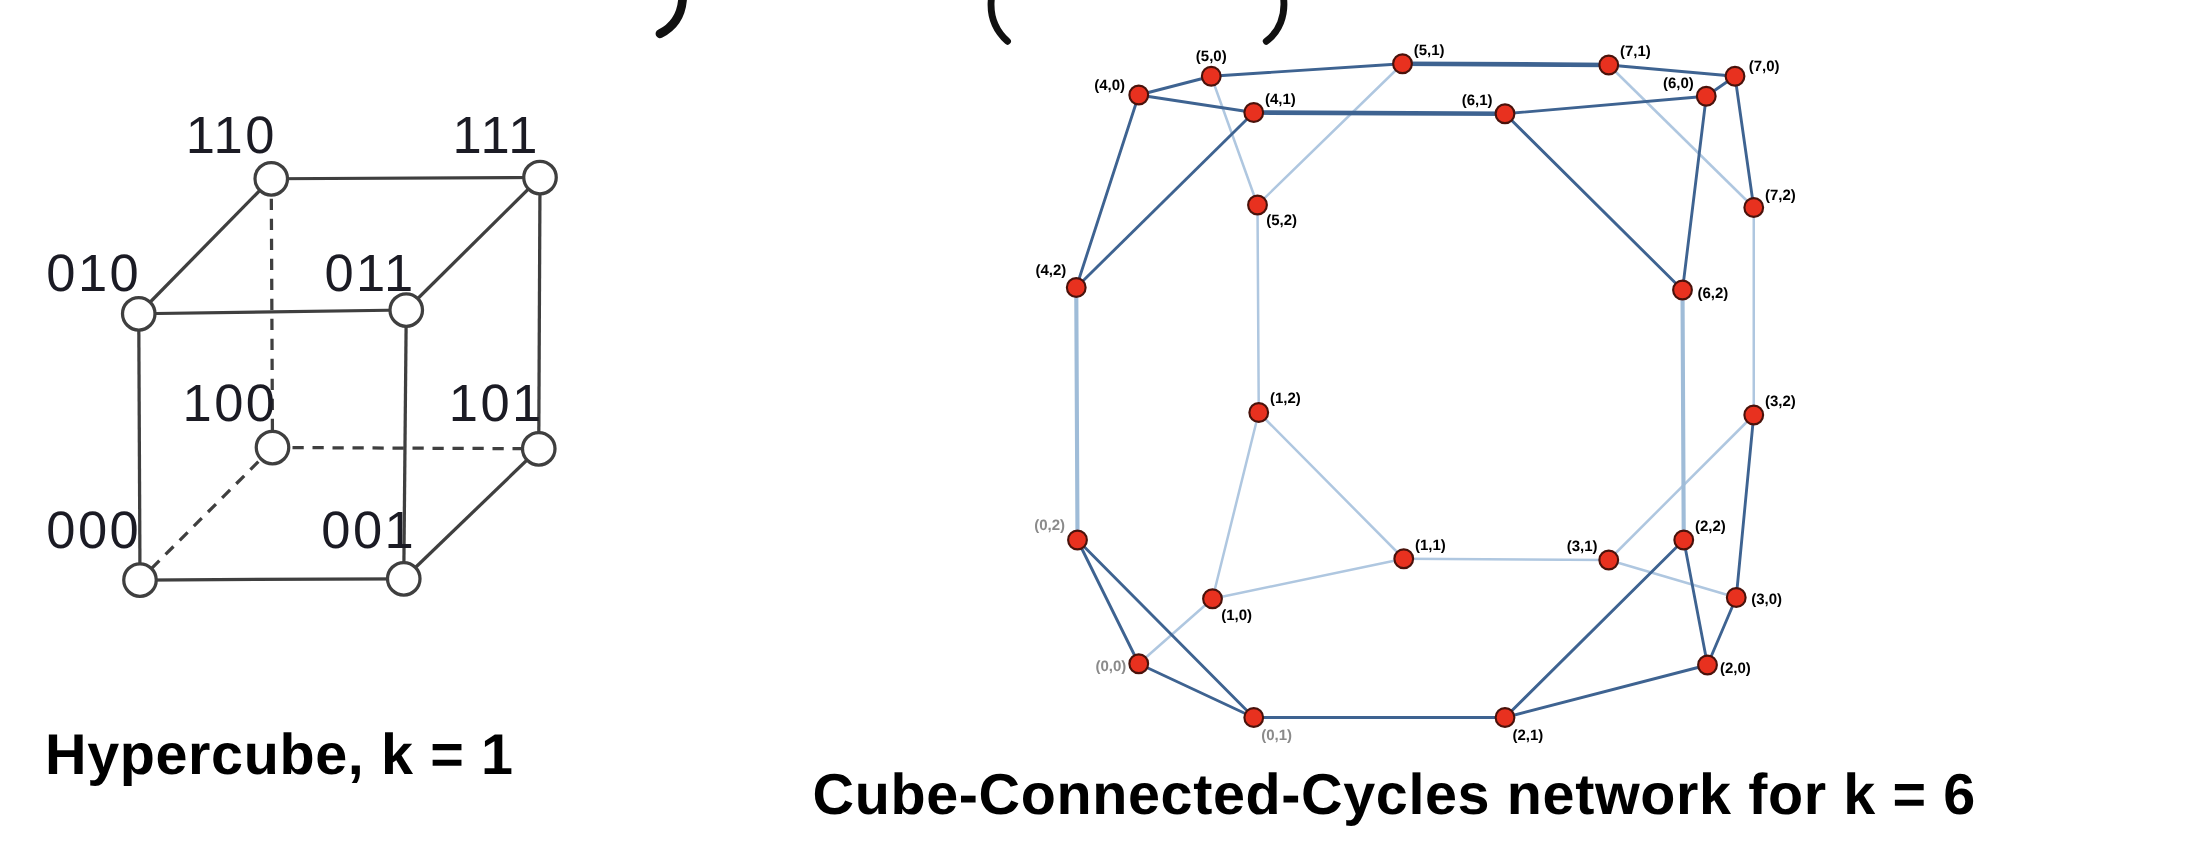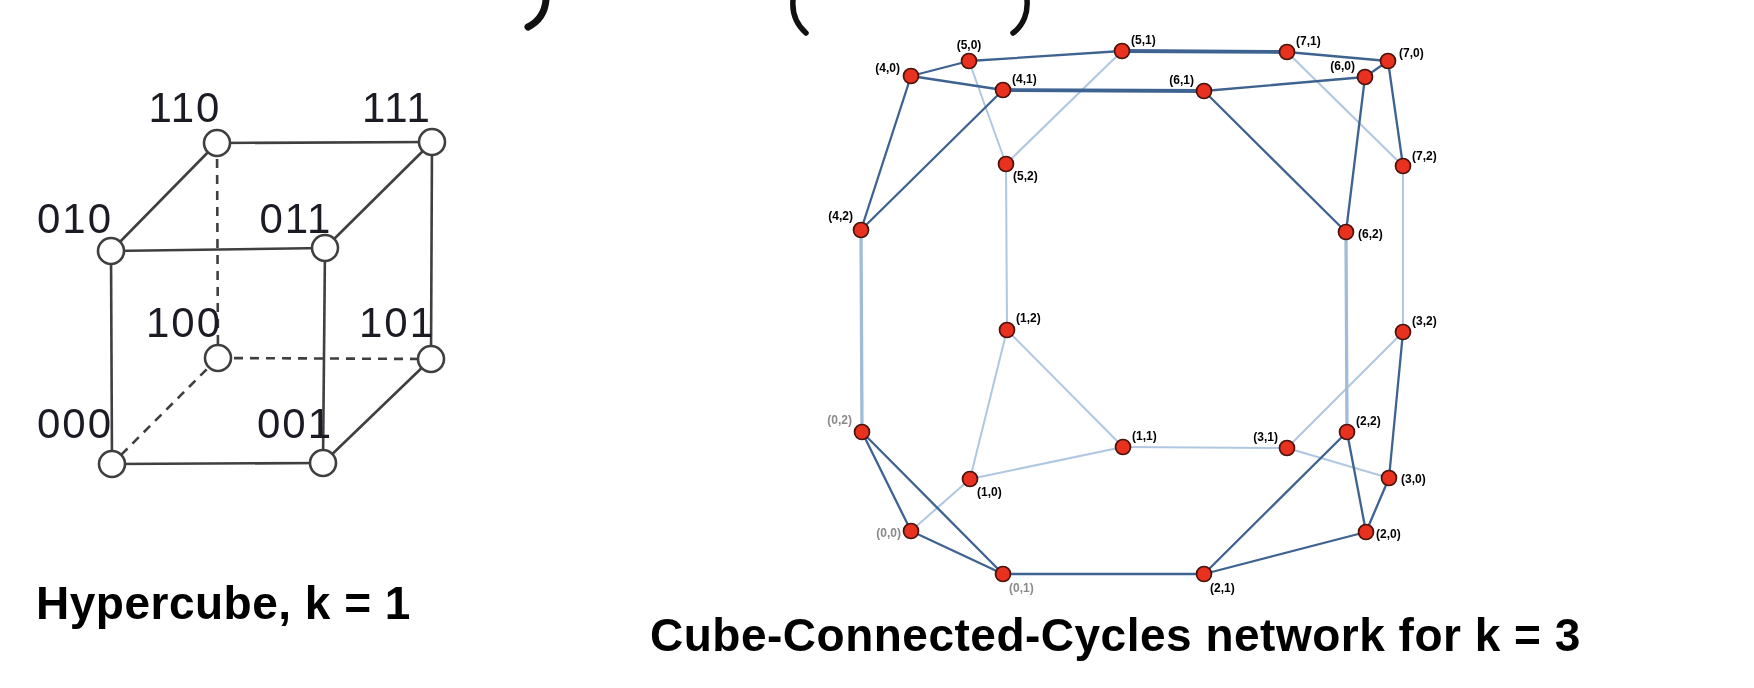--- a/index.html
+++ b/index.html
@@ -141,13 +141,13 @@
       <text x="1376" y="538" text-anchor="start" class="ccc-label" fill="#000000">(2,0)</text>
       <circle cx="1003" cy="574" r="7.5" fill="#e8311f" stroke="#49120b" stroke-width="1.7"></circle>
       <text x="1009" y="592" text-anchor="start" class="ccc-label" fill="#8a8a8a">(0,1)</text>
       <circle cx="1204" cy="574" r="7.5" fill="#e8311f" stroke="#49120b" stroke-width="1.7"></circle>
       <text x="1210" y="592" text-anchor="start" class="ccc-label" fill="#000000">(2,1)</text>
     </g>
 </svg>
 
 <div class="caption" id="hypercube-caption">Hypercube, k = 1</div>
 
-<div class="caption" id="ccc-caption">Cube-Connected-Cycles network for k = 3</div>
+<div class="caption" id="ccc-caption">Cube-Connected-Cycles network for k = 6</div>
 
 </body></html>

